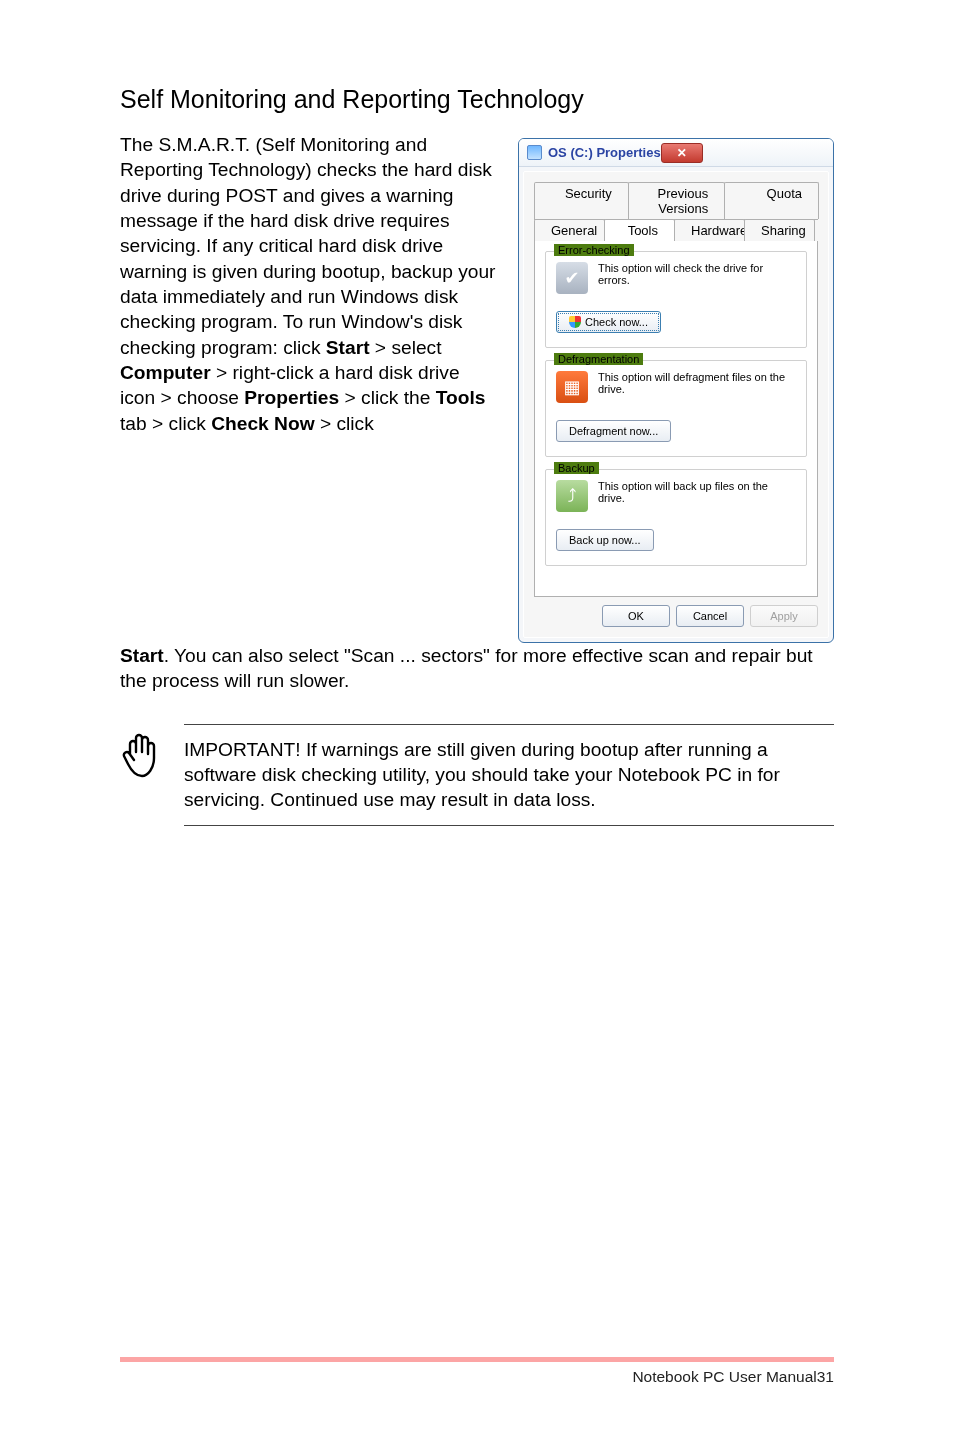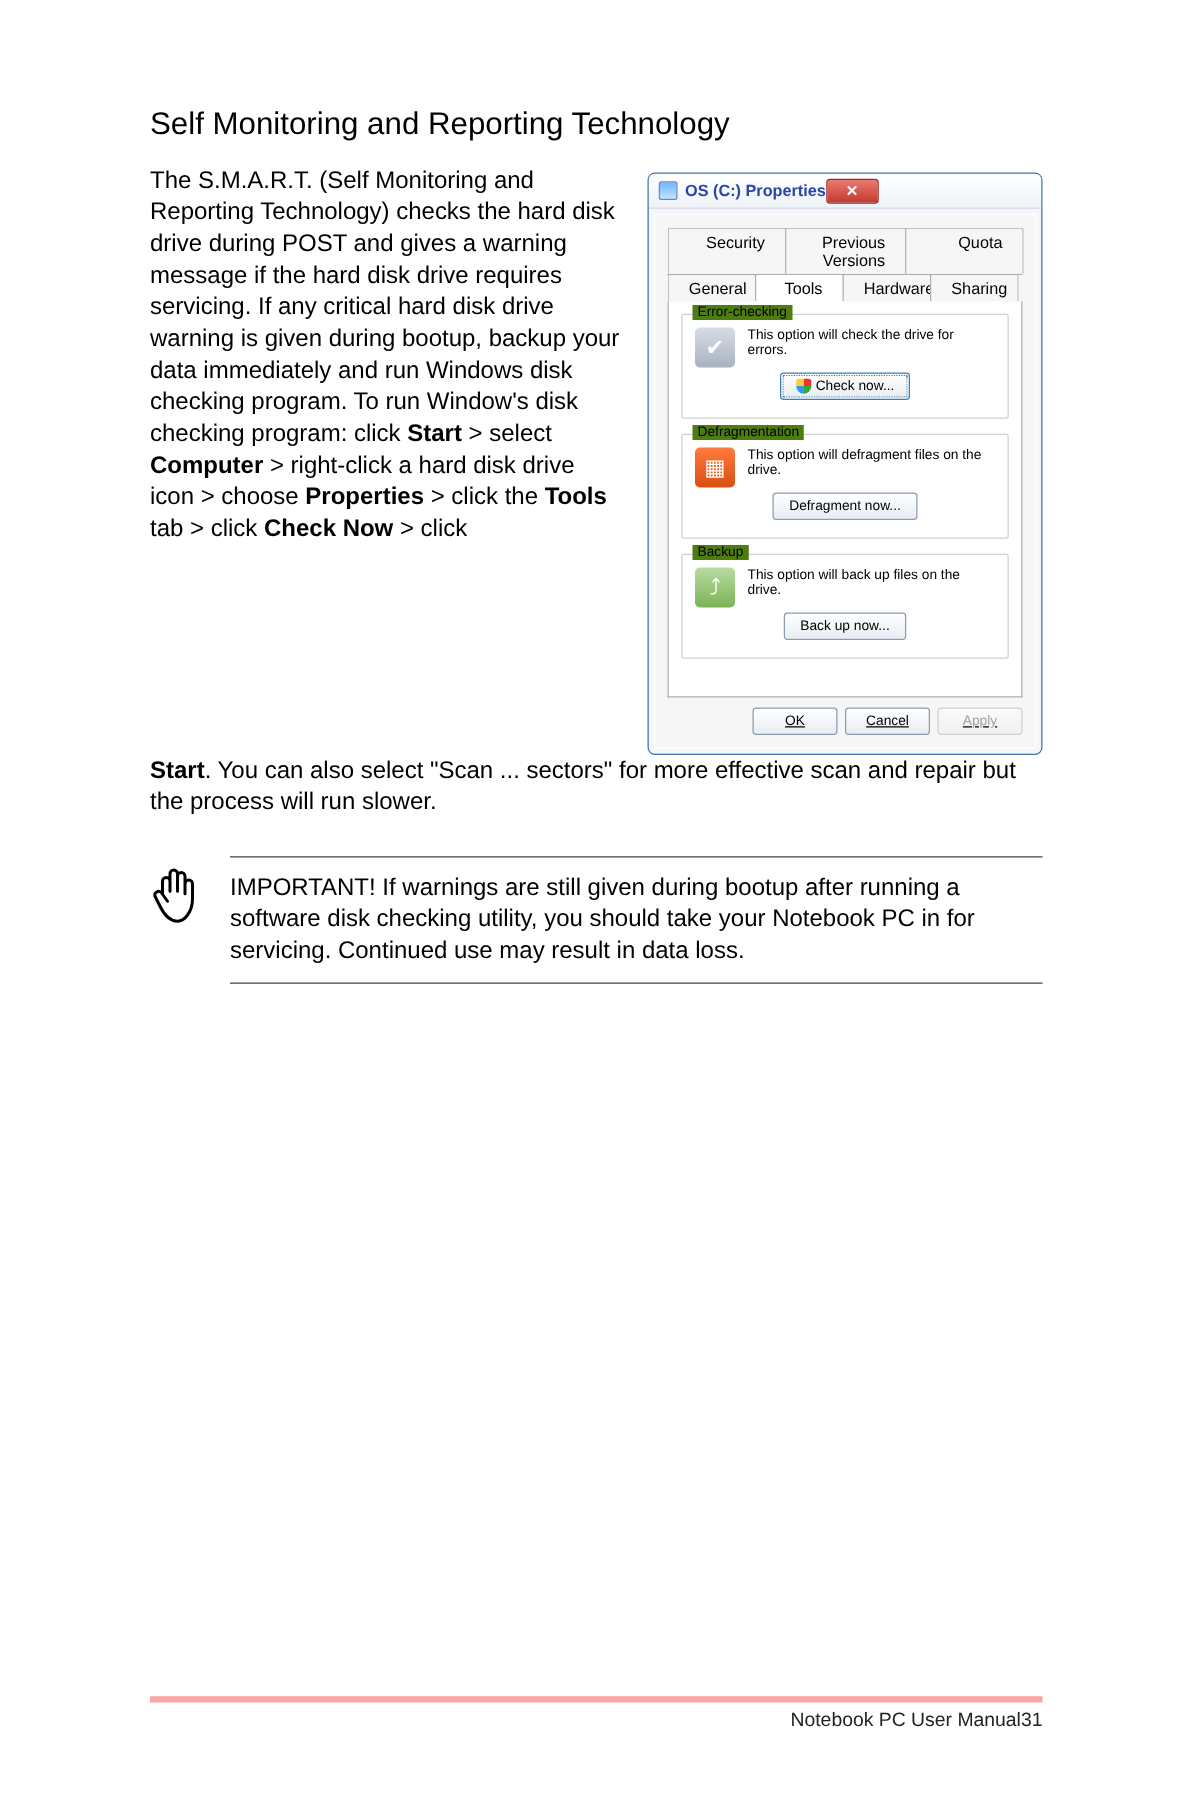--- a/index.html
+++ b/index.html
@@ -152,22 +152,22 @@
     color: #fff;
   }
   .icon-disk { background: linear-gradient(#d6dde6, #a8b2c0); }
   .icon-defrag { background: linear-gradient(#ff7a3c, #d94f12); }
   .icon-backup { background: linear-gradient(#b8dca0, #7bb357); }
   .group-text {
     flex: 1;
     font-size: 11px;
   }
   .group-btn-row {
-    text-align: center;
-    margin-top: 4px;
+    text-align: left;
+    margin-top: 17px;
   }
   .win-btn {
     display: inline-flex;
     align-items: center;
     justify-content: center;
     gap: 4px;
     height: 22px;
     padding: 0 12px;
     font-size: 11px;
     background: linear-gradient(#ffffff, #e8edf3);
@@ -184,21 +184,20 @@
     height: 12px;
     display: inline-block;
     background: conic-gradient(#e33 0 25%, #3a3 0 50%, #39f 0 75%, #fc3 0 100%);
     border-radius: 2px 2px 50% 50%;
   }
   .bottom-btns {
     padding-top: 8px;
     display: flex;
     justify-content: flex-end;
     gap: 6px;
-    text-decoration: underline;
   }
   .bottom-btns .win-btn { min-width: 68px; }
   .win-btn.disabled { color: #a0a0a0; border-color: #cfcfcf; background: linear-gradient(#fbfbfb,#f1f1f1); }
   .continuation {
     font-size: 19.2px;
     line-height: 1.32;
     margin-top: 0;
   }
   .note-box {
     border-top: 1px solid #444;

